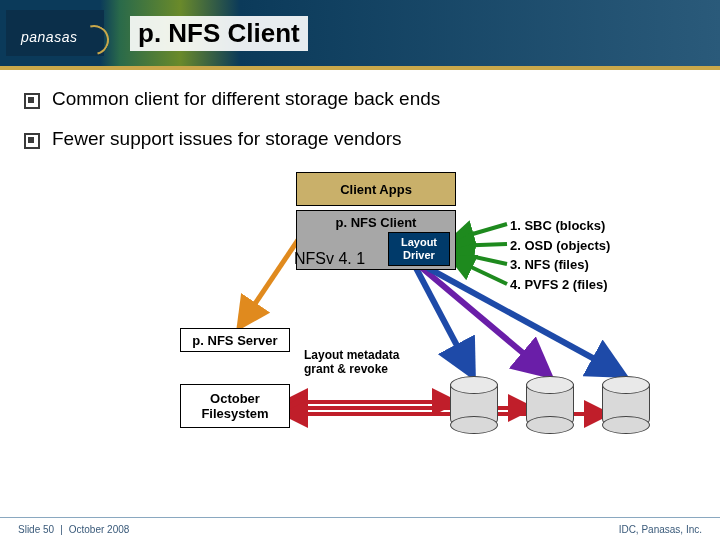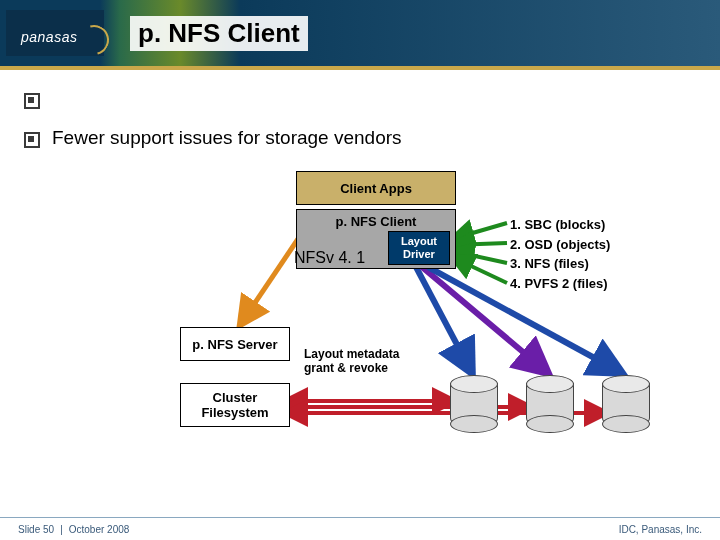--- a/index.html
+++ b/index.html
@@ -12,21 +12,21 @@
   .bullets{margin:18px 24px 0 24px}
   .bullet{display:flex;align-items:flex-start;font-size:19px;margin:10px 0 18px 0}
   .bsym{width:12px;height:12px;border:2px solid #3a3a3a;margin:5px 12px 0 0;position:relative;flex:0 0 auto}
   .bsym::after{content:"";position:absolute;left:2px;top:2px;width:6px;height:6px;background:#3a3a3a}
   .diagram{position:relative;height:310px;margin:0 10px}
   .box{position:absolute;border:1px solid #000;text-align:center;font-size:13px;font-weight:bold;display:flex;align-items:center;justify-content:center;box-sizing:border-box}
   .client-apps{left:286px;top:4px;width:160px;height:34px;background:#c9b06a}
   .pnfs-client{left:286px;top:42px;width:160px;height:60px;background:#a7a7a7;align-items:flex-start;padding-top:4px}
   .nfsv{position:absolute;left:284px;top:82px;font-size:16px;font-weight:normal}
   .layout-driver{left:378px;top:64px;width:62px;height:34px;background:#003a6a;color:#fff;font-size:11px;line-height:1.2}
-  .pnfs-server{left:170px;top:160px;width:110px;height:34px;background:#fff}
+  .pnfs-server{left:170px;top:160px;width:110px;height:24px;background:#fff}
   .cluster-fs{left:170px;top:216px;width:110px;height:44px;background:#fff}
   .meta-label{position:absolute;left:294px;top:180px;width:140px;font-size:12px;font-weight:bold}
   .list{position:absolute;left:500px;top:48px;font-size:13px;font-weight:bold;line-height:1.5}
   .cyl{position:absolute;width:46px;height:50px}
   .cyl .body{position:absolute;left:0;top:8px;width:46px;height:40px;background:#d9d9d9;border:1px solid #444;border-top:none;border-radius:0 0 6px 6px}
   .cyl .top{position:absolute;left:0;top:0;width:46px;height:16px;background:#e9e9e9;border:1px solid #444;border-radius:50%}
   .cyl .bot{position:absolute;left:0;top:40px;width:46px;height:16px;background:#d9d9d9;border:1px solid #444;border-radius:50%}
   .c1{left:440px;top:208px}
   .c2{left:516px;top:208px}
   .c3{left:592px;top:208px}
@@ -42,20 +42,21 @@
   <div class="logo">
     <span class="logo-text">panasas</span>
     <span class="logo-arc"></span>
   </div>
   <div class="title">p. NFS Client</div>
 </div>
 
 <div class="bullets">
   <div class="bullet">
       <span class="bsym"></span>
+      <span>Common client for different storage back ends</span>
     </div>
   <div class="bullet">
       <span class="bsym"></span>
       <span>Fewer support issues for storage vendors</span>
     </div>
 </div>
 
 <div class="diagram">
   <svg class="arrows">
     <defs>
@@ -93,21 +94,21 @@
 
   <div class="box client-apps">Client Apps</div>
   <div class="box pnfs-client">p. NFS Client</div>
   <div class="nfsv">NFSv 4. 1</div>
   <div class="box layout-driver">
       <span style="white-space:pre-line">Layout
 Driver</span>
     </div>
   <div class="box pnfs-server">p. NFS Server</div>
   <div class="box cluster-fs">
-      <span style="white-space:pre-line">Cluster
+      <span style="white-space:pre-line">October
 Filesystem</span>
     </div>
   <div class="meta-label"><span style="white-space:pre-line">Layout metadata
 grant &amp; revoke</span></div>
 
   <div class="list">
     <div>1. SBC (blocks)</div>
     <div>2. OSD (objects)</div>
     <div>3. NFS (files)</div>
     <div>4. PVFS 2 (files)</div>

